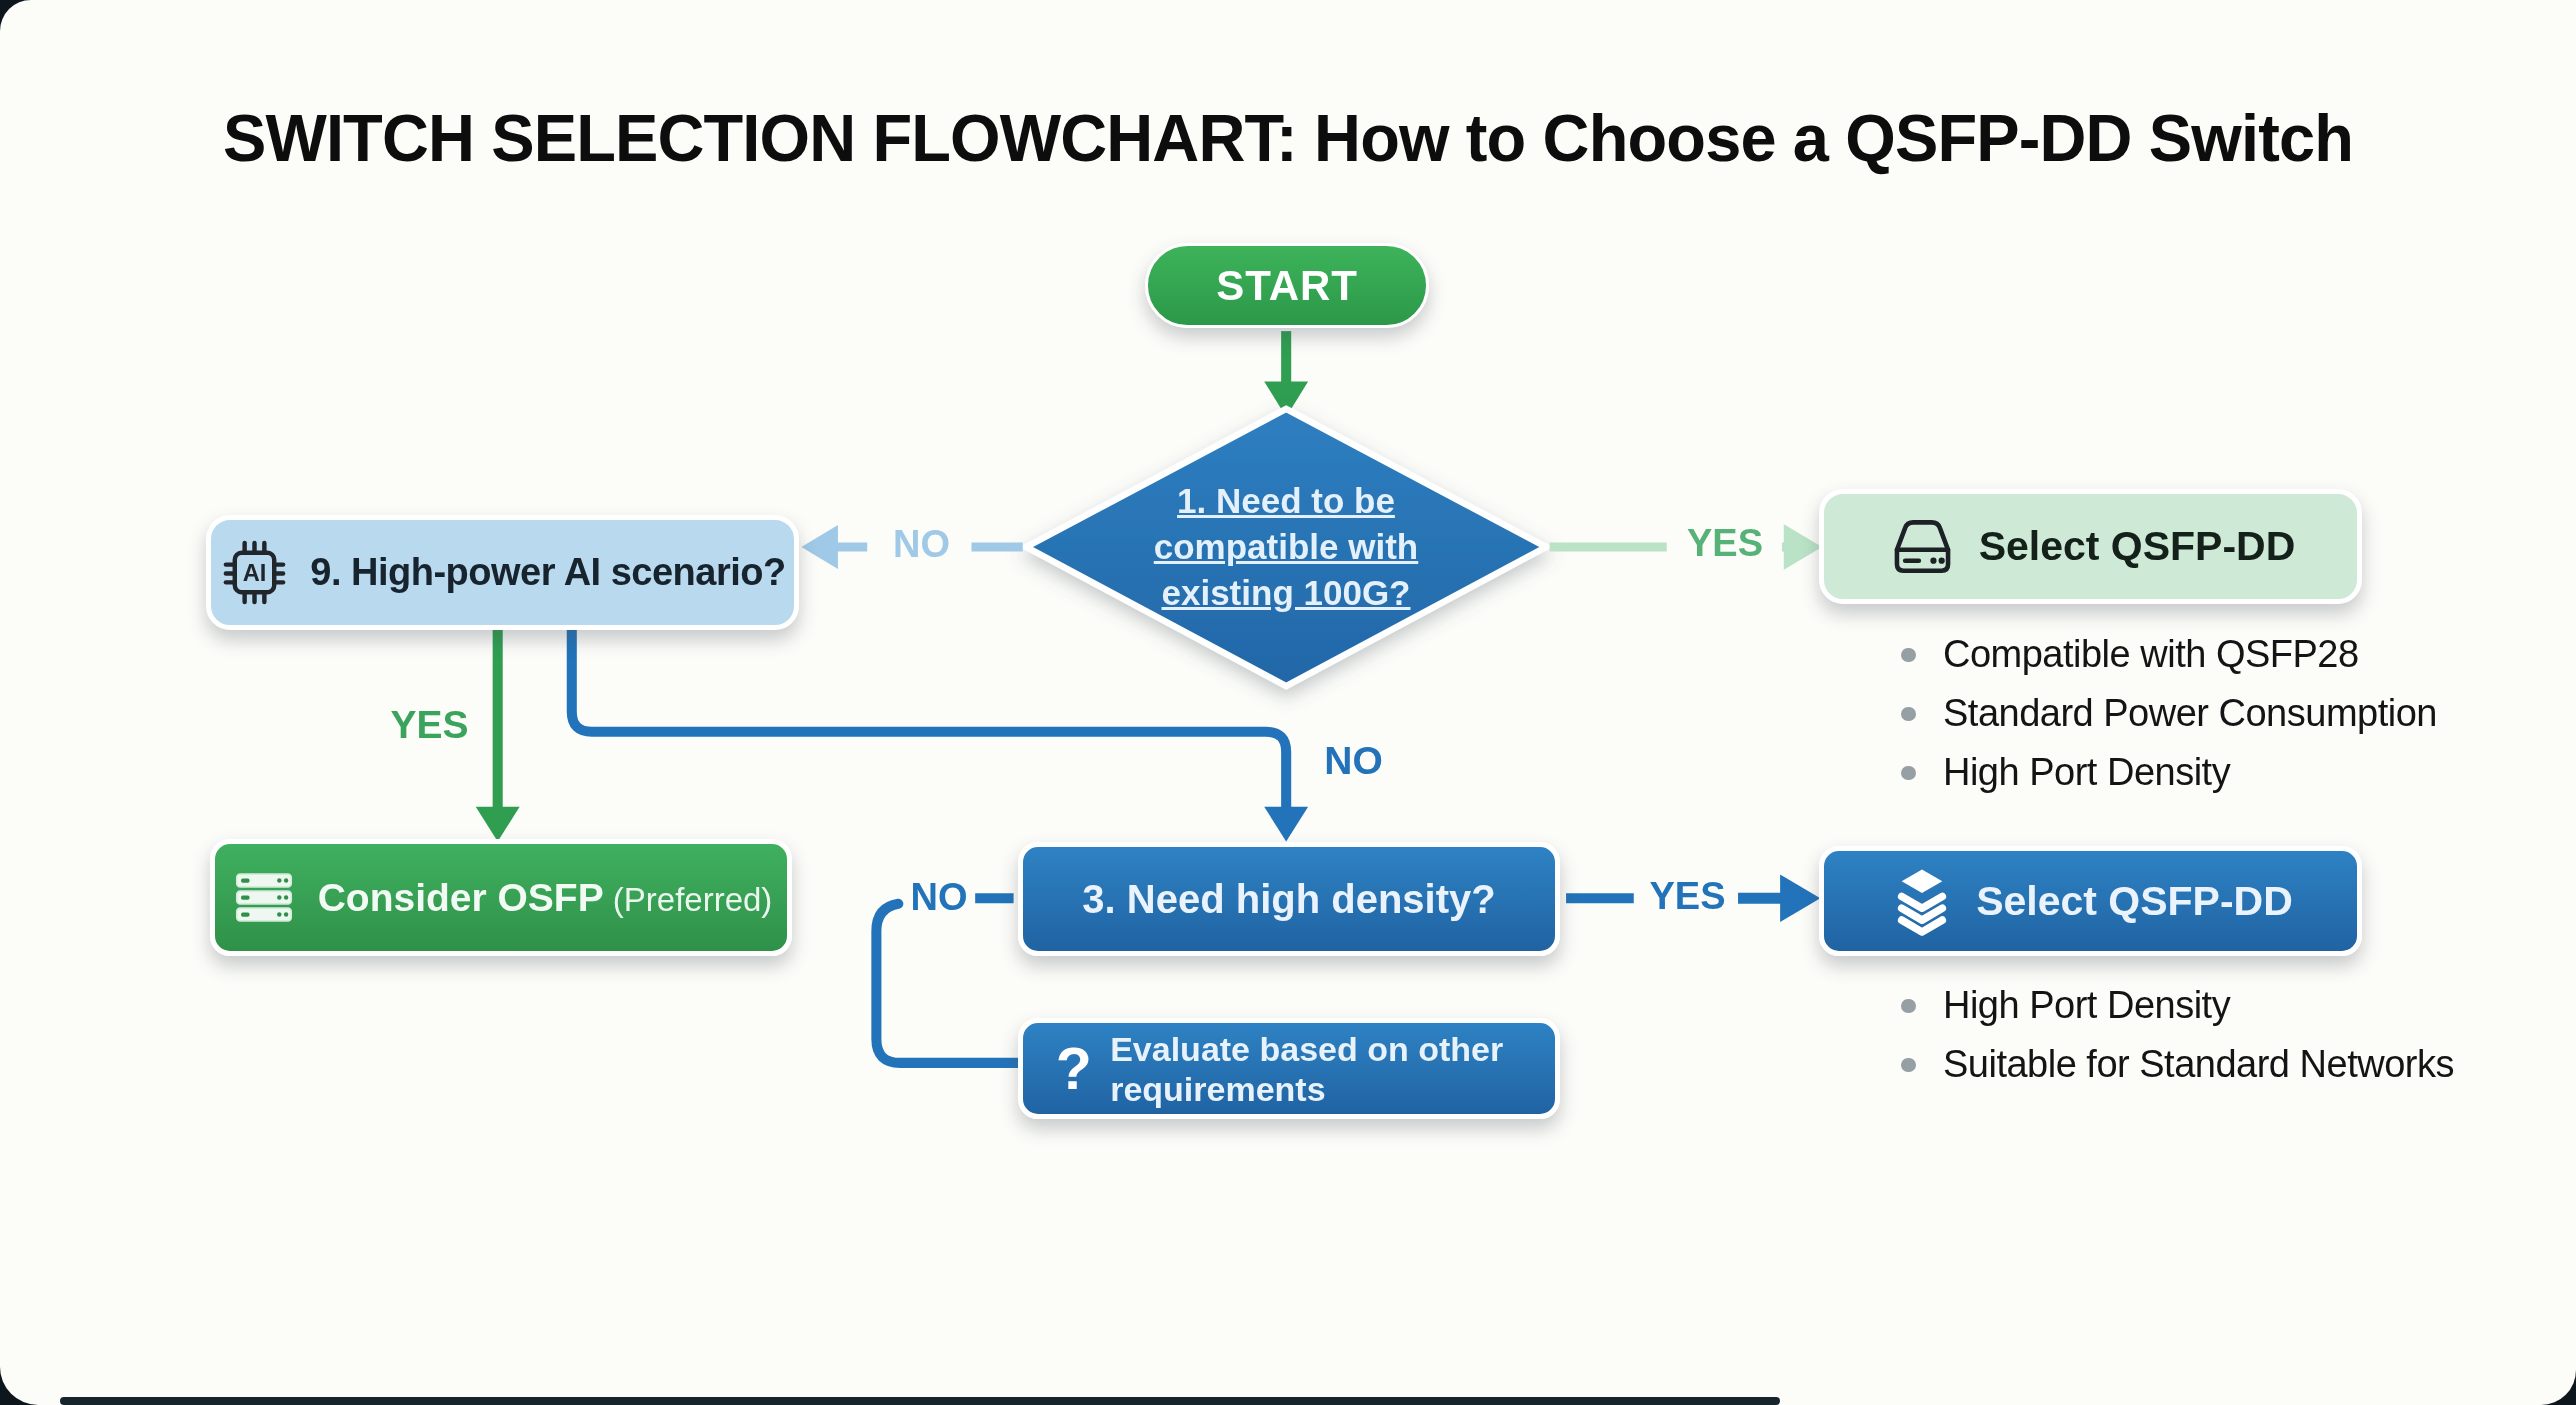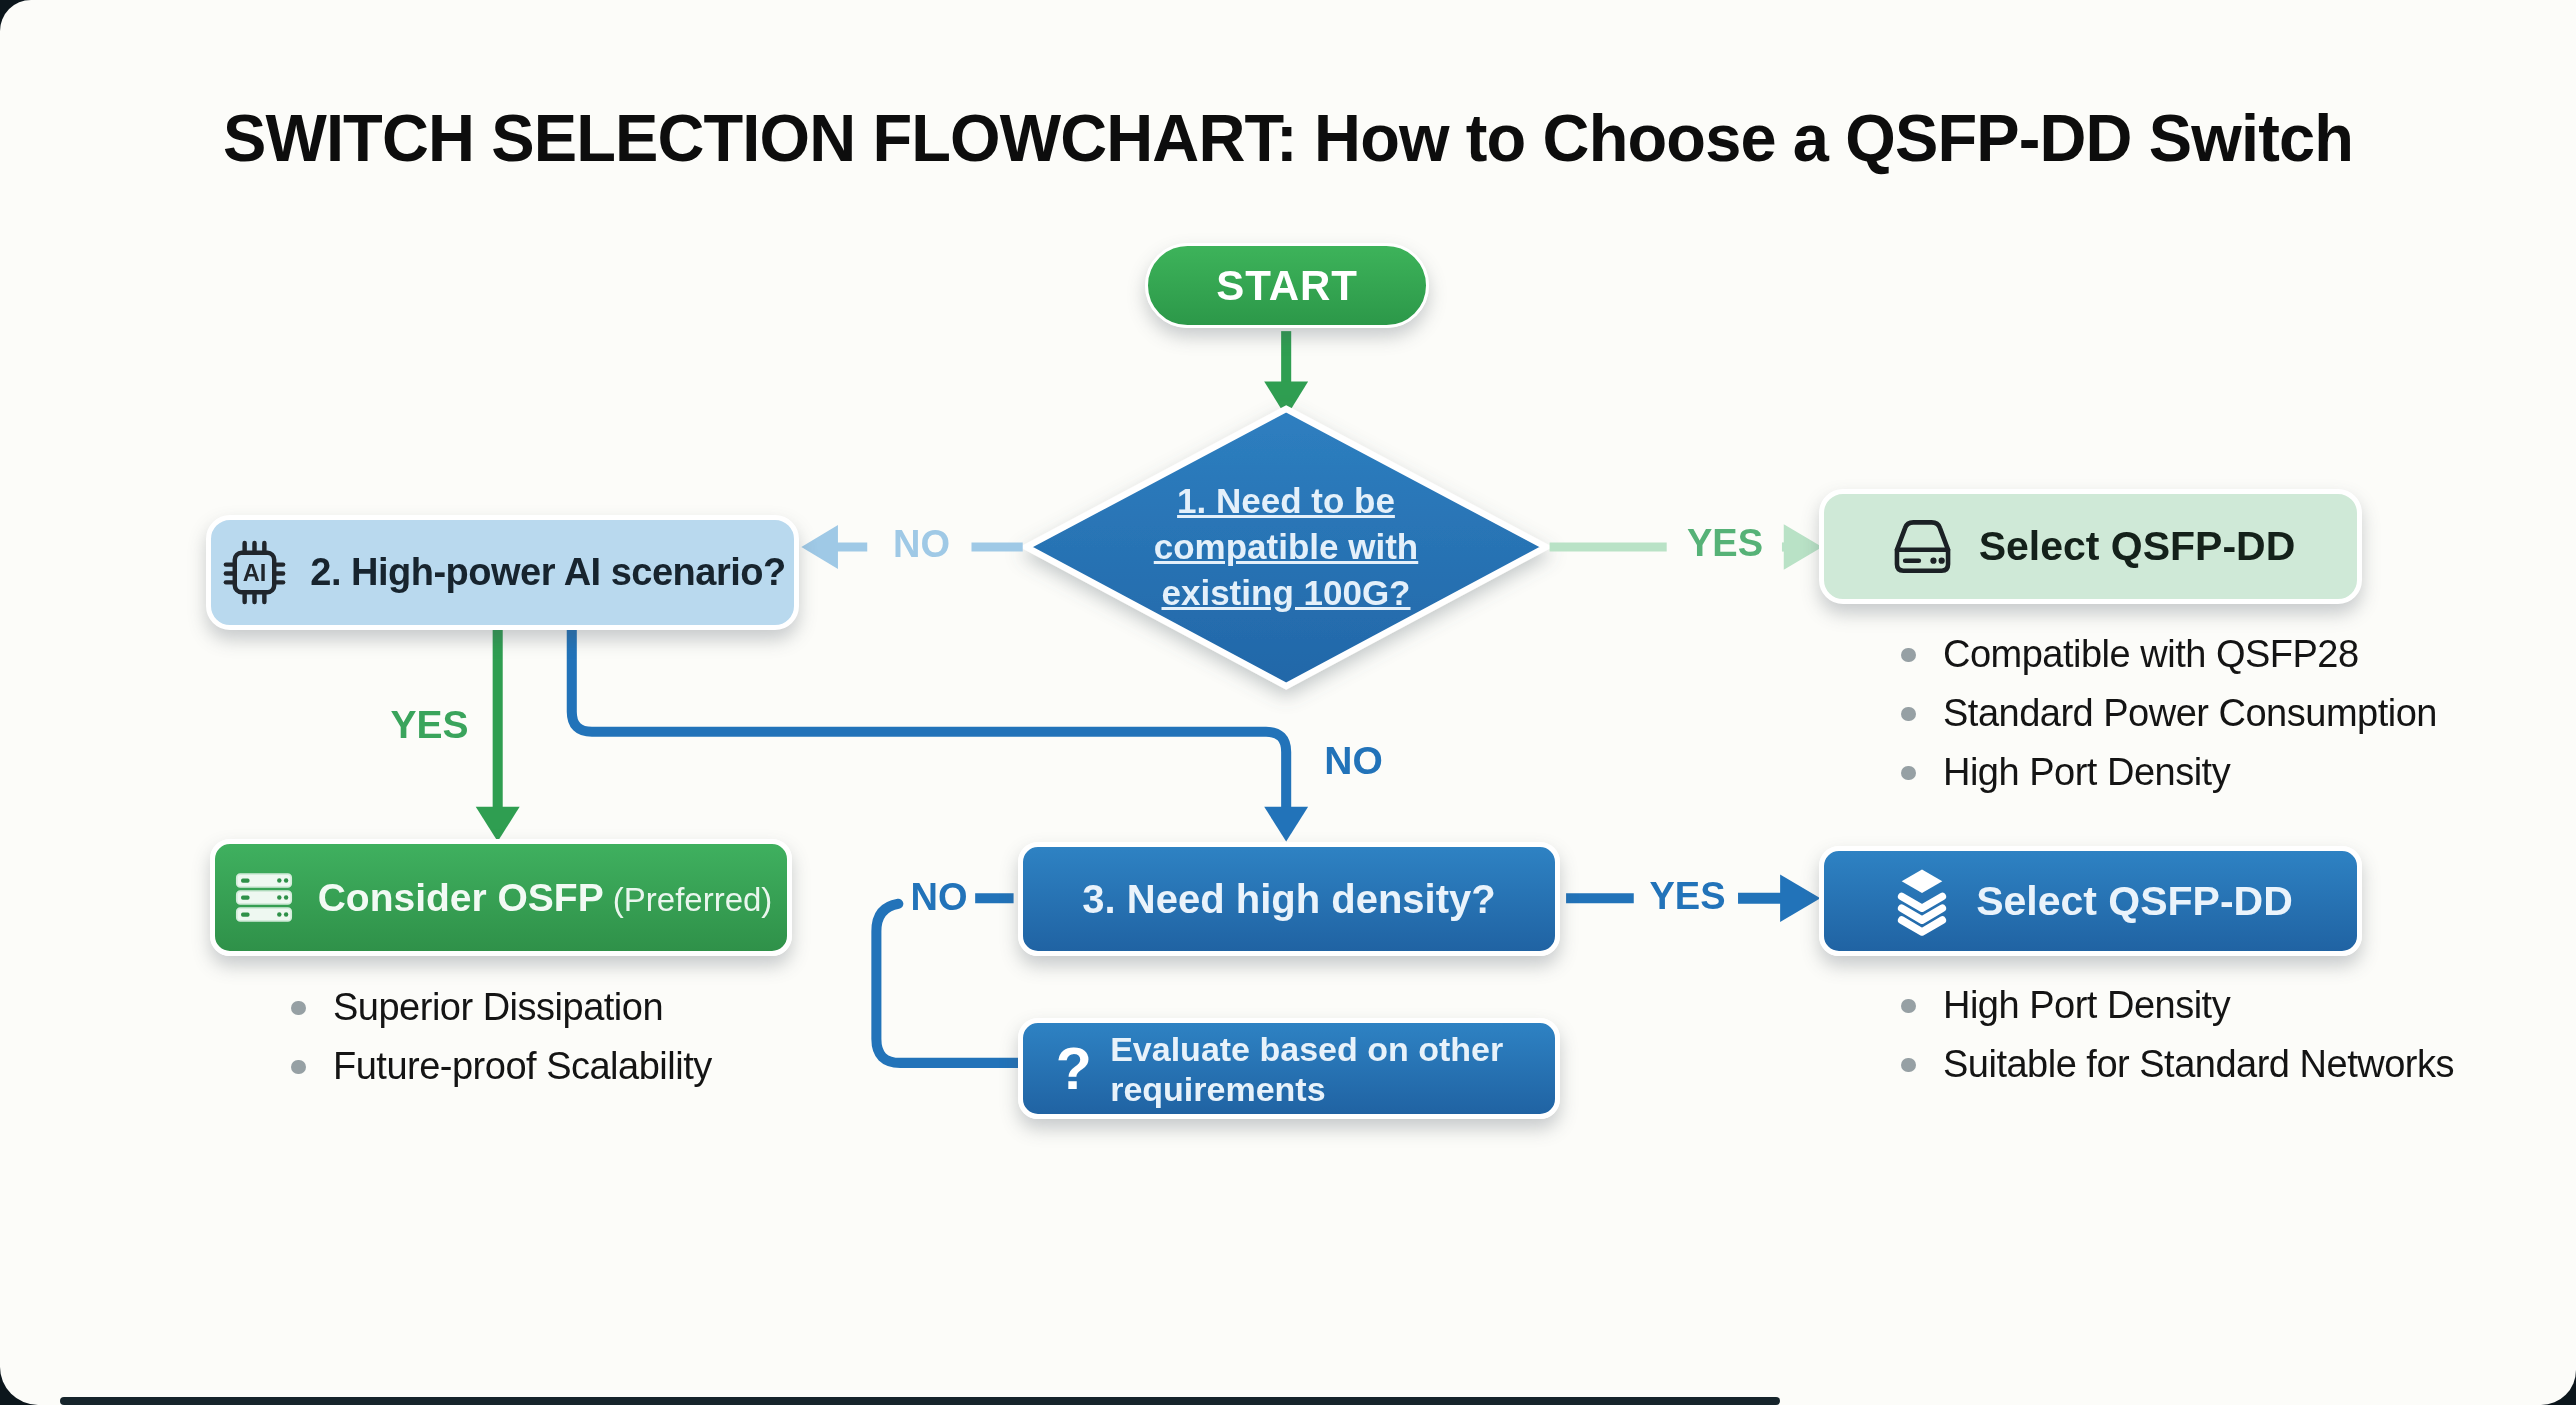--- a/index.html
+++ b/index.html
@@ -143,21 +143,21 @@
             <line x1="46" y1="56" x2="46" y2="66"></line>
           <line x1="16" y1="28" x2="7" y2="28"></line>
             <line x1="16" y1="37" x2="7" y2="37"></line>
             <line x1="16" y1="46" x2="7" y2="46"></line>
           <line x1="56" y1="28" x2="65" y2="28"></line>
             <line x1="56" y1="37" x2="65" y2="37"></line>
             <line x1="56" y1="46" x2="65" y2="46"></line>
         </g>
         <text x="36" y="45" text-anchor="middle" font-family="Liberation Sans, sans-serif" font-size="24" font-weight="700" fill="#20262c">AI</text>
       </svg>
-      <span class="lbl">2. High-power AI scenario?</span>
+      <span class="lbl">9. High-power AI scenario?</span>
     </div>
   </div>
 
   <div class="node" id="select-top-node">
     <div class="row">
       <svg class="icon-svg" width="73" height="64" viewBox="0 0 80 70">
         <g stroke="#1b2125" stroke-width="5" fill="none" stroke-linecap="round" stroke-linejoin="round">
           <path d="M12 38 L21 14 Q23 8 30 8 H50 Q57 8 59 14 L68 38 V54 Q68 61 61 61 H19 Q12 61 12 54 Z"></path>
           <line x1="12" y1="38" x2="68" y2="38"></line>
           <line x1="21" y1="50" x2="36" y2="50"></line>
@@ -235,30 +235,20 @@
     <div class="bullet">
       <span class="dot"></span>
       <span class="txt">Standard Power Consumption</span>
     </div>
     <div class="bullet">
       <span class="dot"></span>
       <span class="txt">High Port Density</span>
     </div>
   </div>
 
-  <div class="bullet-list" id="bullets-osfp">
-    <div class="bullet">
-      <span class="dot"></span>
-      <span class="txt">Superior Dissipation</span>
-    </div>
-    <div class="bullet">
-      <span class="dot"></span>
-      <span class="txt">Future-proof Scalability</span>
-    </div>
-  </div>
 
   <div class="bullet-list" id="bullets-select-bottom">
     <div class="bullet">
       <span class="dot"></span>
       <span class="txt">High Port Density</span>
     </div>
     <div class="bullet">
       <span class="dot"></span>
       <span class="txt">Suitable for Standard Networks</span>
     </div>

